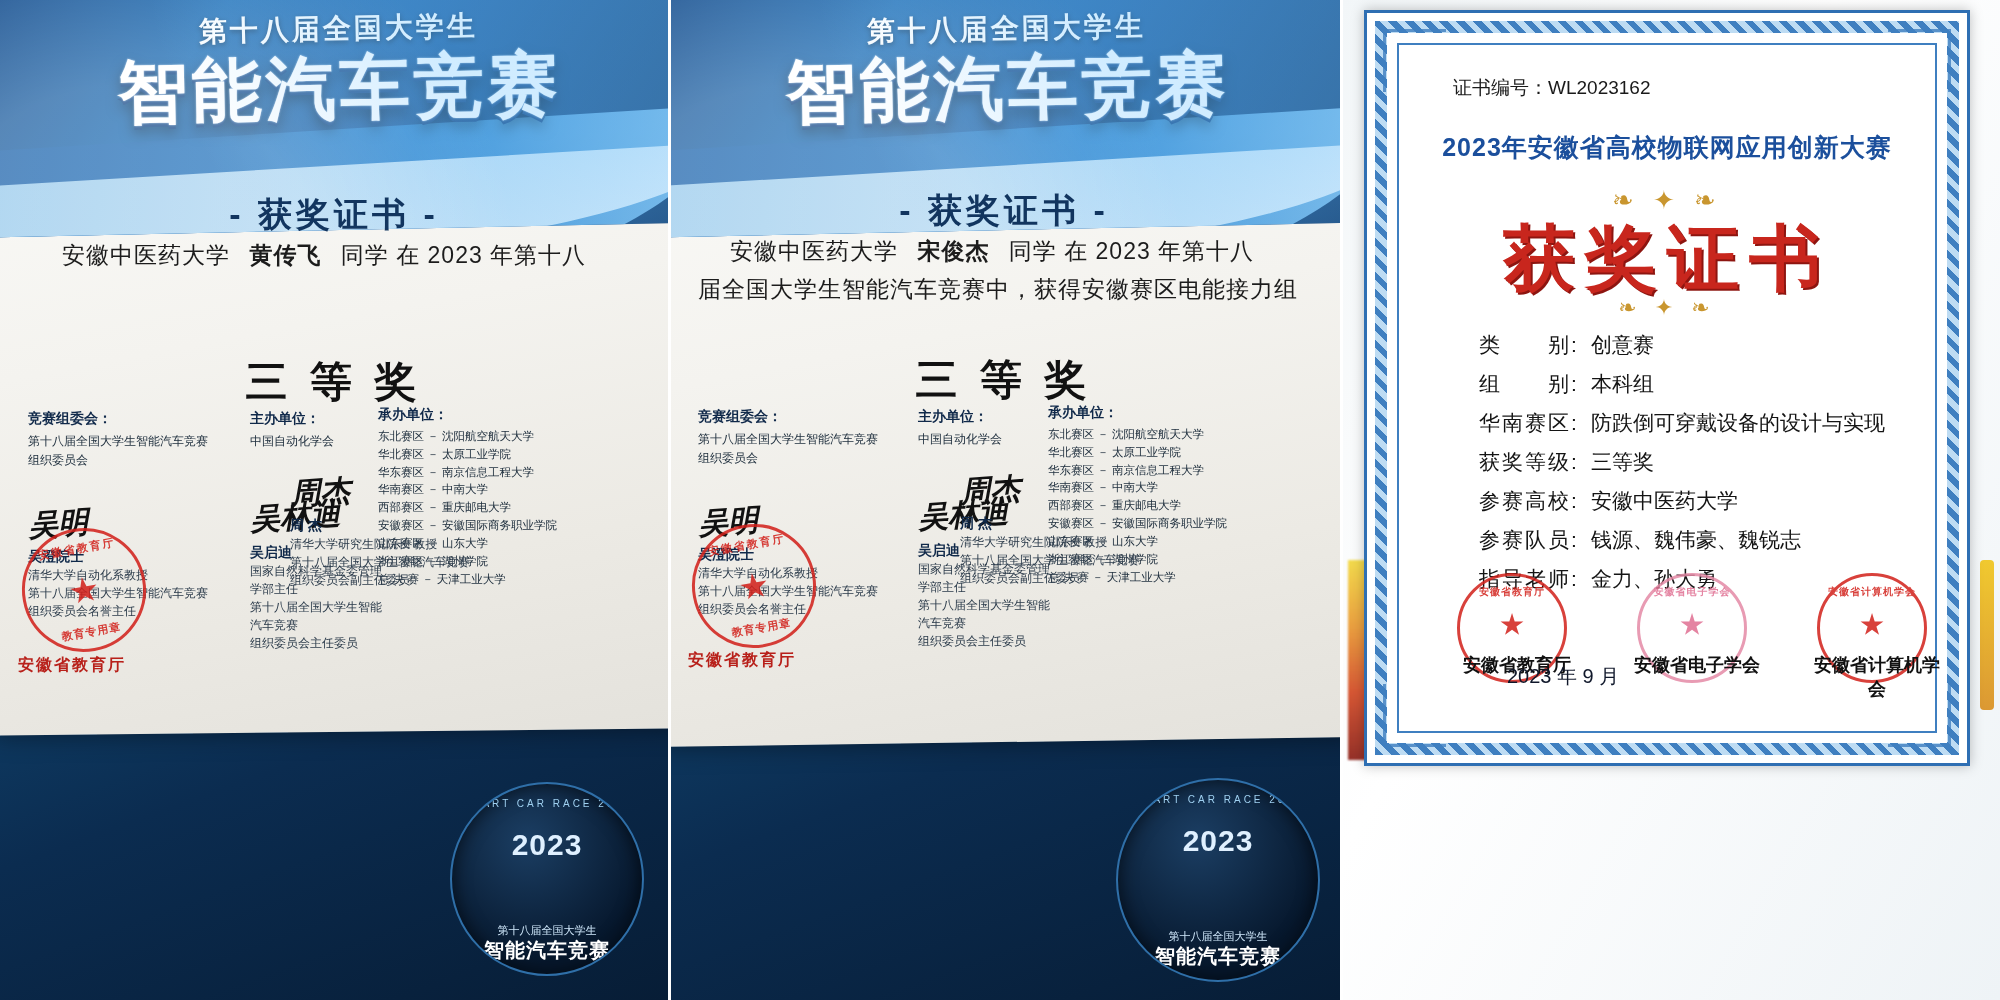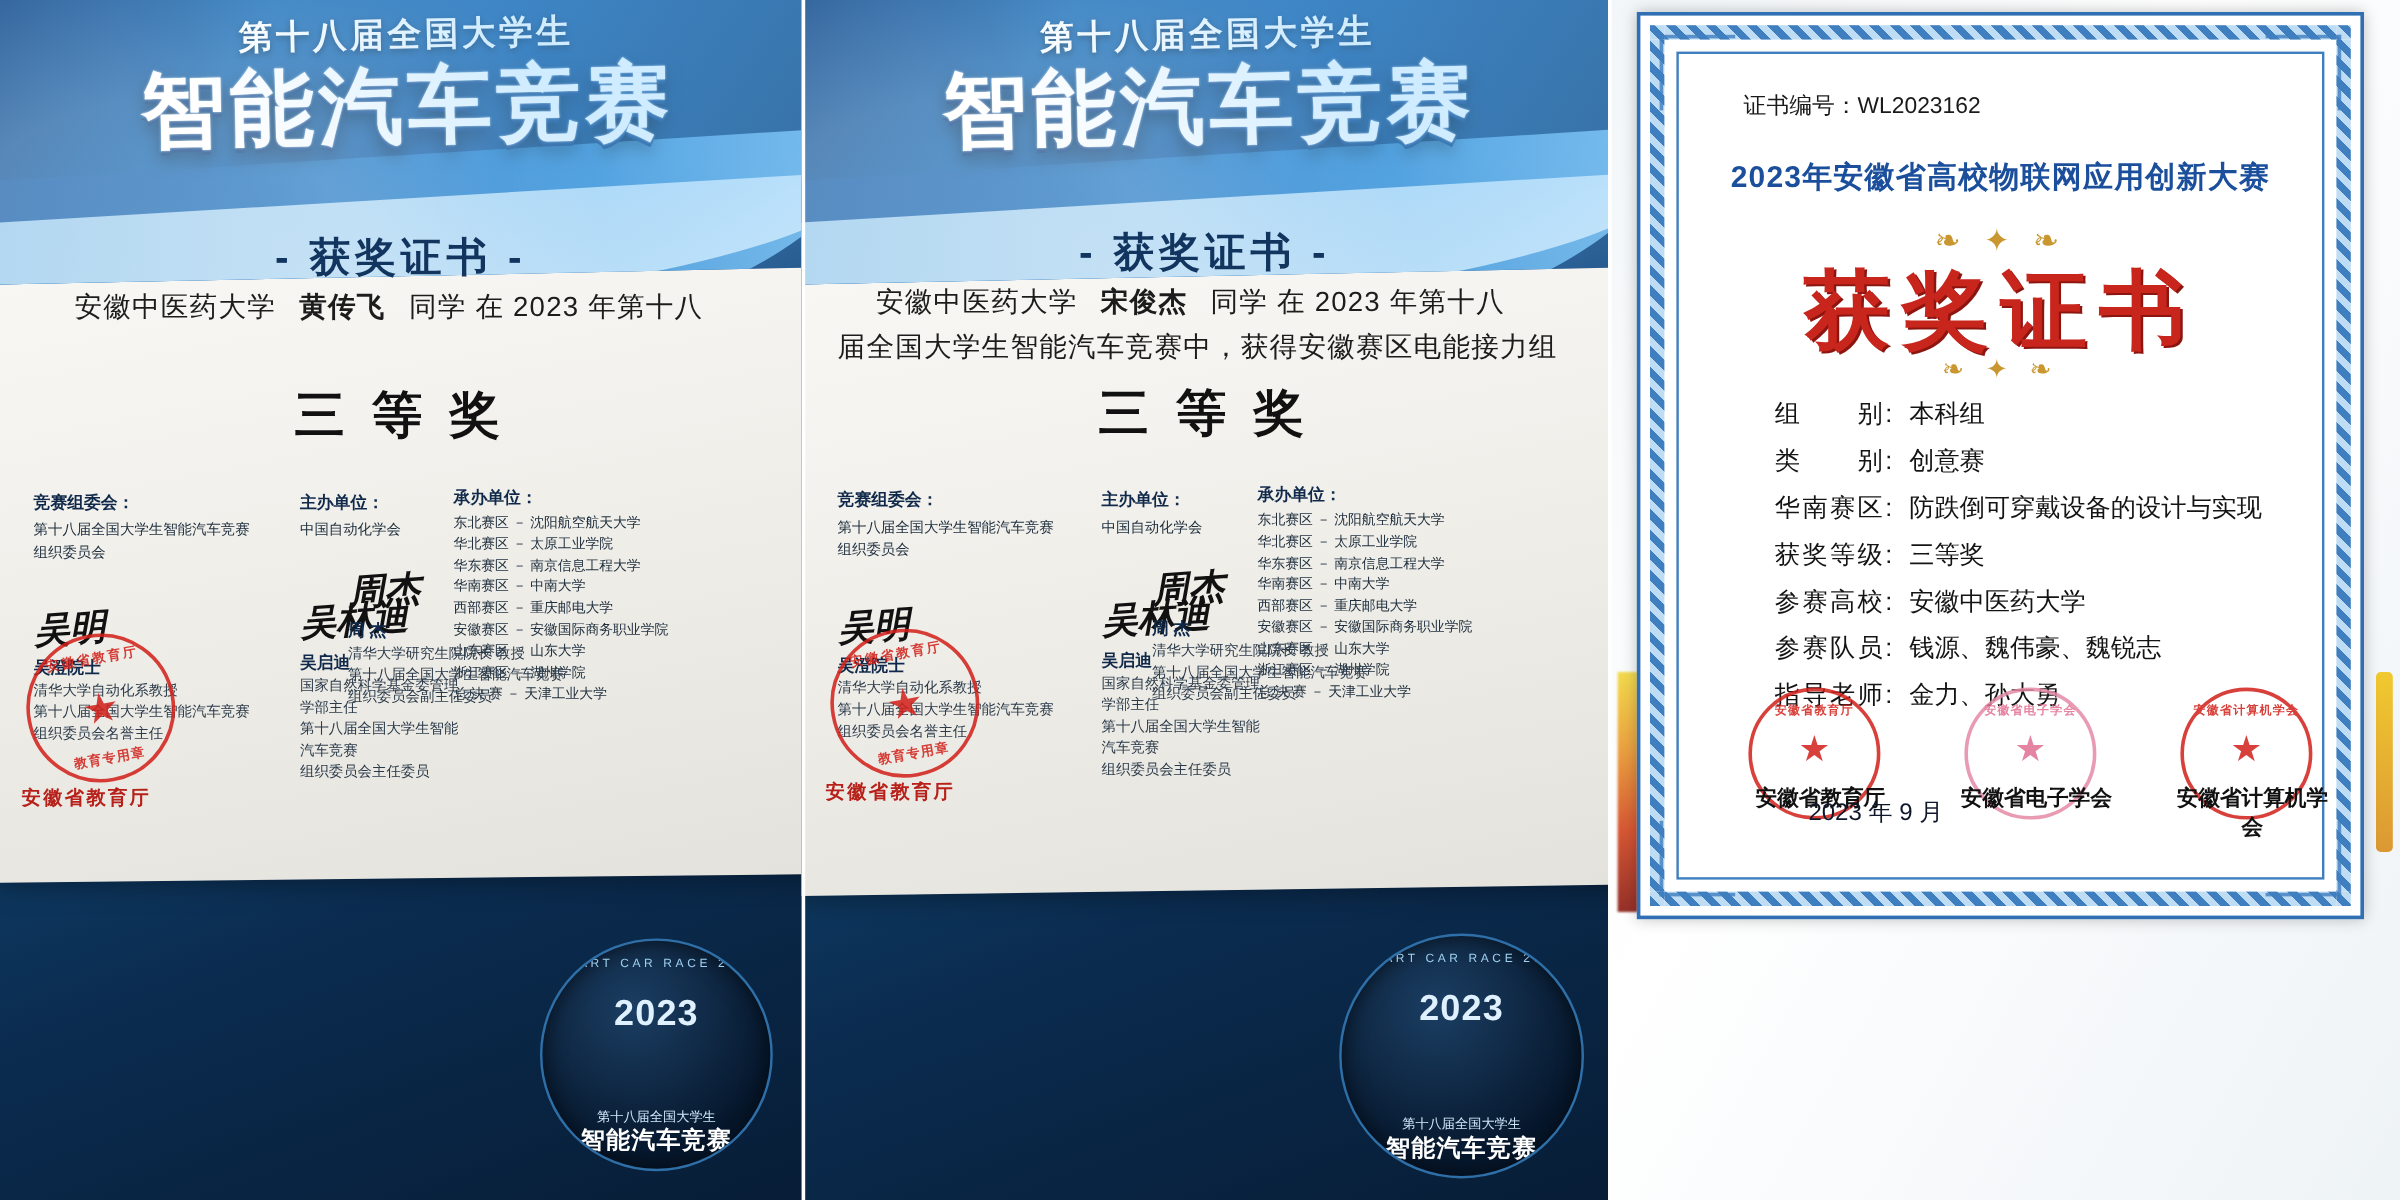--- a/index.html
+++ b/index.html
@@ -103,20 +103,21 @@
     position:absolute;
     color:#1c1c1c; font-size:23px; letter-spacing:1px;
     white-space:nowrap;
   }
   .body-line .name { font-weight:bold; }
   .award {
     position:absolute; width:100%; text-align:center;
     font-size:42px; font-weight:bold; color:#111;
     font-family:"Liberation Serif", serif;
     letter-spacing:6px;
+    margin-top:36px;
   }
   .col-h { font-size:14px; font-weight:bold; color:#10294a; }
   .col-t { font-size:12px; color:#20303f; line-height:1.55; }
   .col-s { font-size:12px; color:#2a3a4a; line-height:1.5; }
   .sig {
     font-family:"Liberation Serif", serif;
     font-size:30px; color:#111; font-style:italic; font-weight:bold;
     transform: rotate(-4deg);
   }
 
@@ -452,26 +453,26 @@
         <span>证书编号：</span><span>WL2023162</span>
       </div>
 
       <div class="c3-comp">2023年安徽省高校物联网应用创新大赛</div>
       <div class="c3-orn">❧ ✦ ❧</div>
       <div class="c3-big">获奖证书</div>
       <div class="c3-orn2">❧ ✦ ❧</div>
 
       <div class="c3-fields">
         <div class="c3-row">
+          <span class="c3-key">类　　别:</span>
+          <span class="c3-val">创意赛</span>
+        </div>
+        <div class="c3-row">
           <span class="c3-key">组　　别:</span>
           <span class="c3-val">本科组</span>
-        </div>
-        <div class="c3-row">
-          <span class="c3-key">类　　别:</span>
-          <span class="c3-val">创意赛</span>
         </div>
         <div class="c3-row">
           <span class="c3-key">华南赛区:</span>
           <span class="c3-val">防跌倒可穿戴设备的设计与实现</span>
         </div>
         <div class="c3-row">
           <span class="c3-key">获奖等级:</span>
           <span class="c3-val">三等奖</span>
         </div>
         <div class="c3-row">

